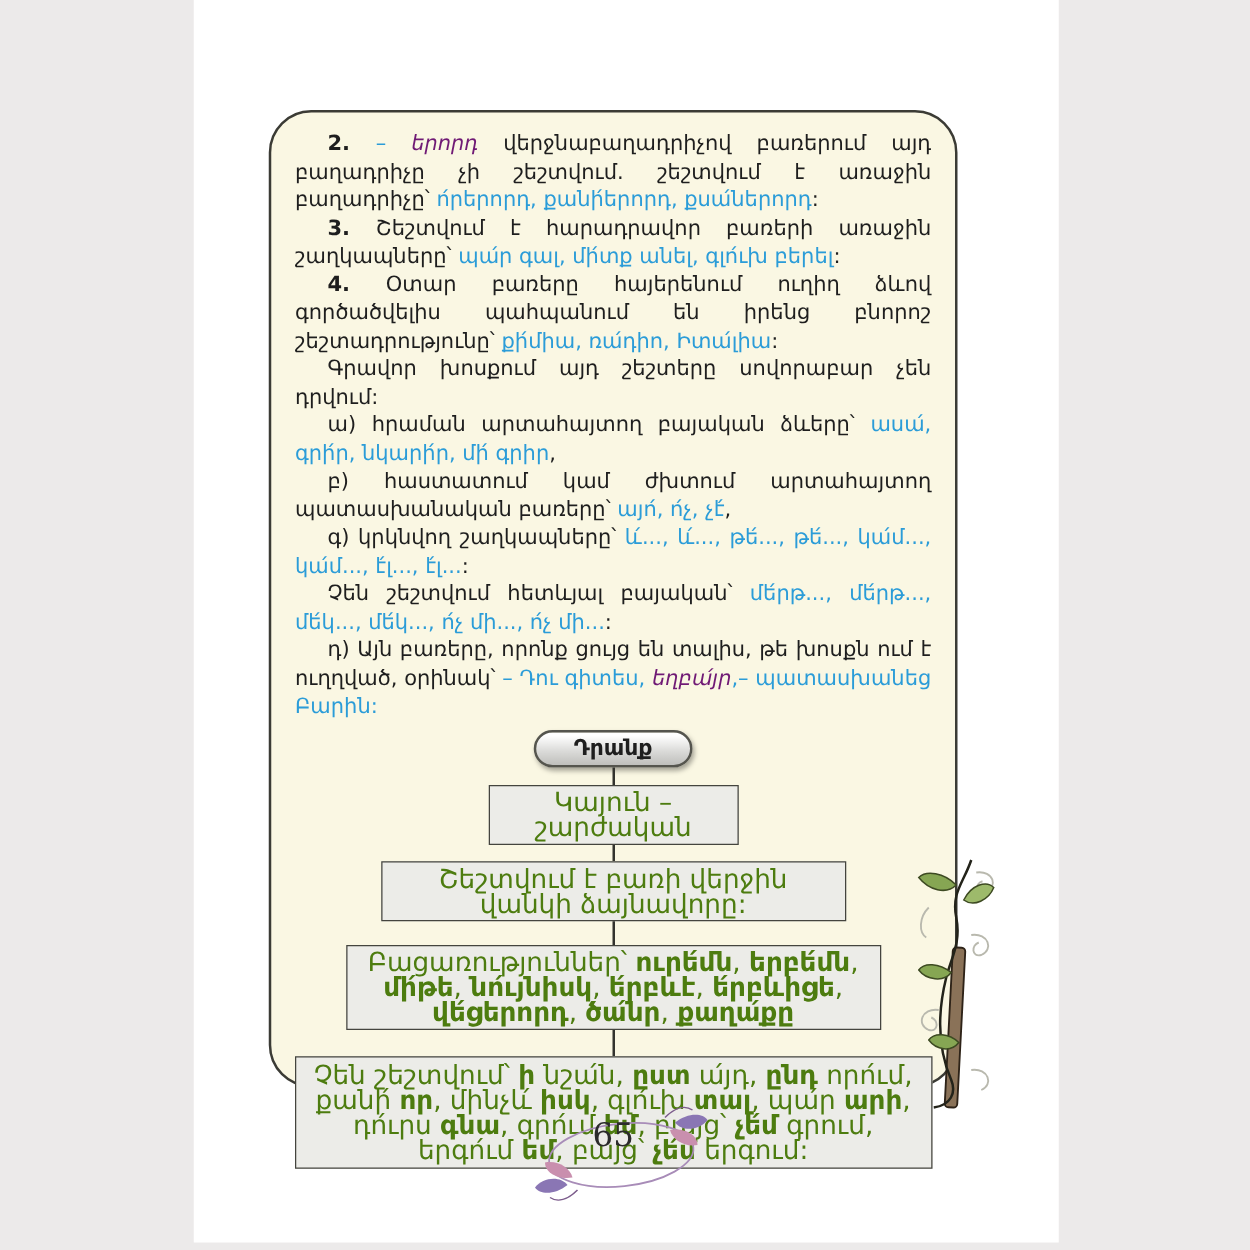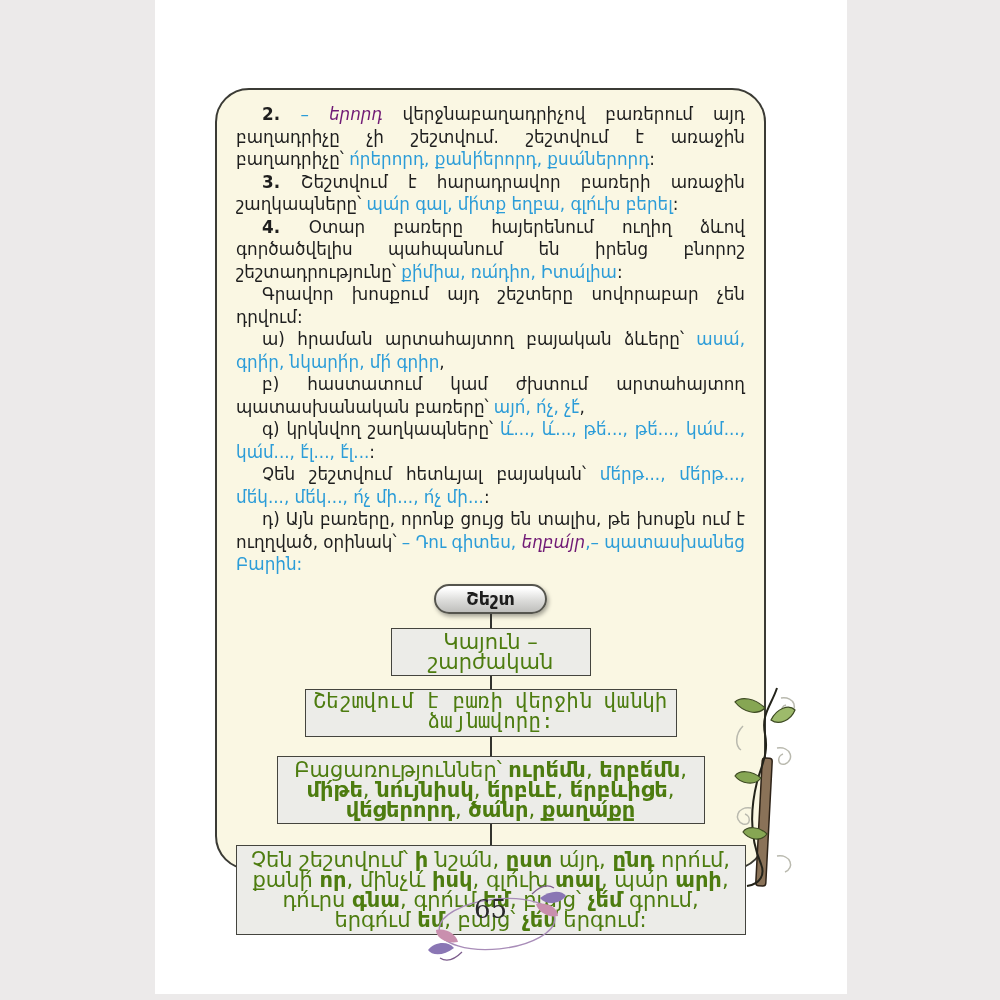--- a/index.html
+++ b/index.html
@@ -50,54 +50,54 @@
   .fbox{
     box-sizing:border-box;
     border:1.5px solid #44443E;
     background:#ECECE8;
     text-align:center;
     font-size:21px;line-height:20px;
     color:#4d7c0f;
     padding:3px 8px;
   }
   .b1{width:200px;}
-  .b2{width:372px;font-family:Liberation Mono, monospace;}
+  .b2{width:372px;}
   .b3{width:428px;}
   .b4{width:510px;padding:4px 10px;}
 
   .vine{position:absolute;left:576px;top:686px;width:86px;height:204px;z-index:5;}
   .wreath{position:absolute;left:257px;top:882px;width:170px;height:84px;}
   .wreath svg{position:absolute;left:0;top:0;width:170px;height:84px;}
   .pnum{
     position:absolute;left:62px;top:12px;
     font-family:"DejaVu Serif",serif;
     font-size:26px;color:#2B2B2B;
   }
 </style>
 </head>
 <body>
 
 <div class="page">
 
   <div class="card">
     <div class="body-text">
         <p class="para"><span class="seg-b">2. </span><span class="seg-blue">– </span><span class="seg-blue-i">երորդ</span><span> վերջնաբաղադրիչով բառերում այդ բաղադրիչը չի շեշտվում. շեշտվում է առաջին բաղադրիչը՝ </span><span class="seg-blue">ո́րերորդ, քանի́երորդ, քսա́ներորդ</span><span>:</span></p>
-        <p class="para"><span class="seg-b">3. </span><span>Շեշտվում է հարադրավոր բառերի առաջին շաղկապները՝ </span><span class="seg-blue">պա́ր գալ, մի́տք եղբա, գլո́ւխ բերել</span><span>:</span></p>
+        <p class="para"><span class="seg-b">3. </span><span>Շեշտվում է հարադրավոր բառերի առաջին շաղկապները՝ </span><span class="seg-blue">պա́ր գալ, մի́տք անել, գլո́ւխ բերել</span><span>:</span></p>
         <p class="para"><span class="seg-b">4. </span><span>Օտար բառերը հայերենում ուղիղ ձևով գործածվելիս պահպանում են իրենց բնորոշ շեշտադրությունը՝ </span><span class="seg-blue">քի́միա, ռա́դիո, Իտա́լիա</span><span>:</span></p>
         <p class="para"><span>Գրավոր խոսքում այդ շեշտերը սովորաբար չեն դրվում:</span></p>
         <p class="para"><span>ա) հրաման արտահայտող բայական ձևերը՝ </span><span class="seg-blue">ասա́, գրի́ր, նկարի́ր, մի́ գրիր</span><span>,</span></p>
         <p class="para"><span>բ) հաստատում կամ ժխտում արտահայտող պատասխանական բառերը՝ </span><span class="seg-blue">այո́, ո́չ, չէ́</span><span>,</span></p>
         <p class="para"><span>գ) կրկնվող շաղկապները՝ </span><span class="seg-blue">և́..., և́..., թե́..., թե́..., կա́մ..., կա́մ..., է́լ..., է́լ...</span><span>:</span></p>
         <p class="para"><span>Չեն շեշտվում հետևյալ բայական՝ </span><span class="seg-blue">մե́րթ..., մե́րթ..., մե́կ..., մե́կ..., ո́չ մի..., ո́չ մի...</span><span>:</span></p>
         <p class="para"><span>դ) Այն բառերը, որոնք ցույց են տալիս, թե խոսքն ում է ուղղված, օրինակ՝ </span><span class="seg-blue">– Դու գիտես, </span><span class="seg-blue-i">եղբա́յր</span><span class="seg-blue">,– պատասխանեց Բարին:</span></p>
       </div>
 
     <div class="flow">
       <div class="pill">
-        <span>Շեշտ</span>
+        <span>Դրանք</span>
       </div>
       <div class="vline v1"></div>
       <div class="fbox b1">Կայուն – շարժական</div>
       <div class="vline v2"></div>
       <div class="fbox b2">Շեշտվում է բառի վերջին վանկի ձայնավորը:</div>
       <div class="vline v3"></div>
       <div class="fbox b3"><span>Բացառություններ՝ </span><span class="seg-b">ուրե́մն</span><span>, </span><span class="seg-b">երբե́մն</span><span>, </span><span class="seg-b">մի́թե</span><span>, </span><span class="seg-b">նո́ւյնիսկ</span><span>, </span><span class="seg-b">ե́րբևէ</span><span>, </span><span class="seg-b">ե́րբևիցե</span><span>, </span><span class="seg-b">վե́ցերորդ</span><span>, </span><span class="seg-b">ծա́նր</span><span>, </span><span class="seg-b">քաղա́քը</span></div>
       <div class="vline v4"></div>
       <div class="fbox b4"><span>Չեն շեշտվում՝ </span><span class="seg-b">ի</span><span> նշա́ն, </span><span class="seg-b">ըստ</span><span> ա́յդ, </span><span class="seg-b">ընդ</span><span> որո́ւմ, քանի́ </span><span class="seg-b">որ</span><span>, մինչև́ </span><span class="seg-b">իսկ</span><span>, գլո́ւխ </span><span class="seg-b">տալ</span><span>, պա́ր </span><span class="seg-b">արի</span><span>, դո́ւրս </span><span class="seg-b">գնա</span><span>, գրո́ւմ </span><span class="seg-b">եմ</span><span>, բայց՝ </span><span class="seg-b">չե́մ</span><span> գրում, երգո́ւմ </span><span class="seg-b">եմ</span><span>, բայց՝ </span><span class="seg-b">չե́մ</span><span> երգում:</span></div>
     </div>

